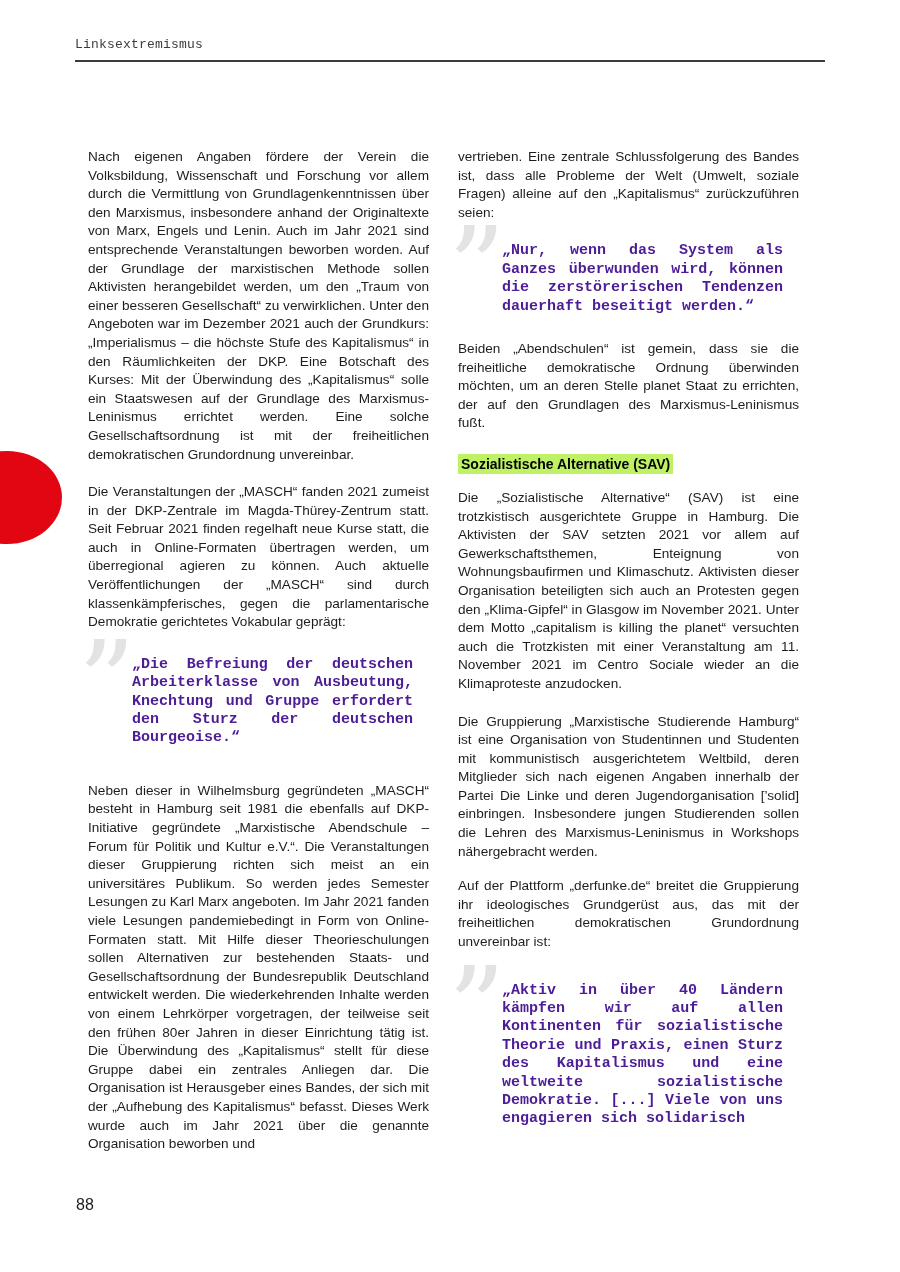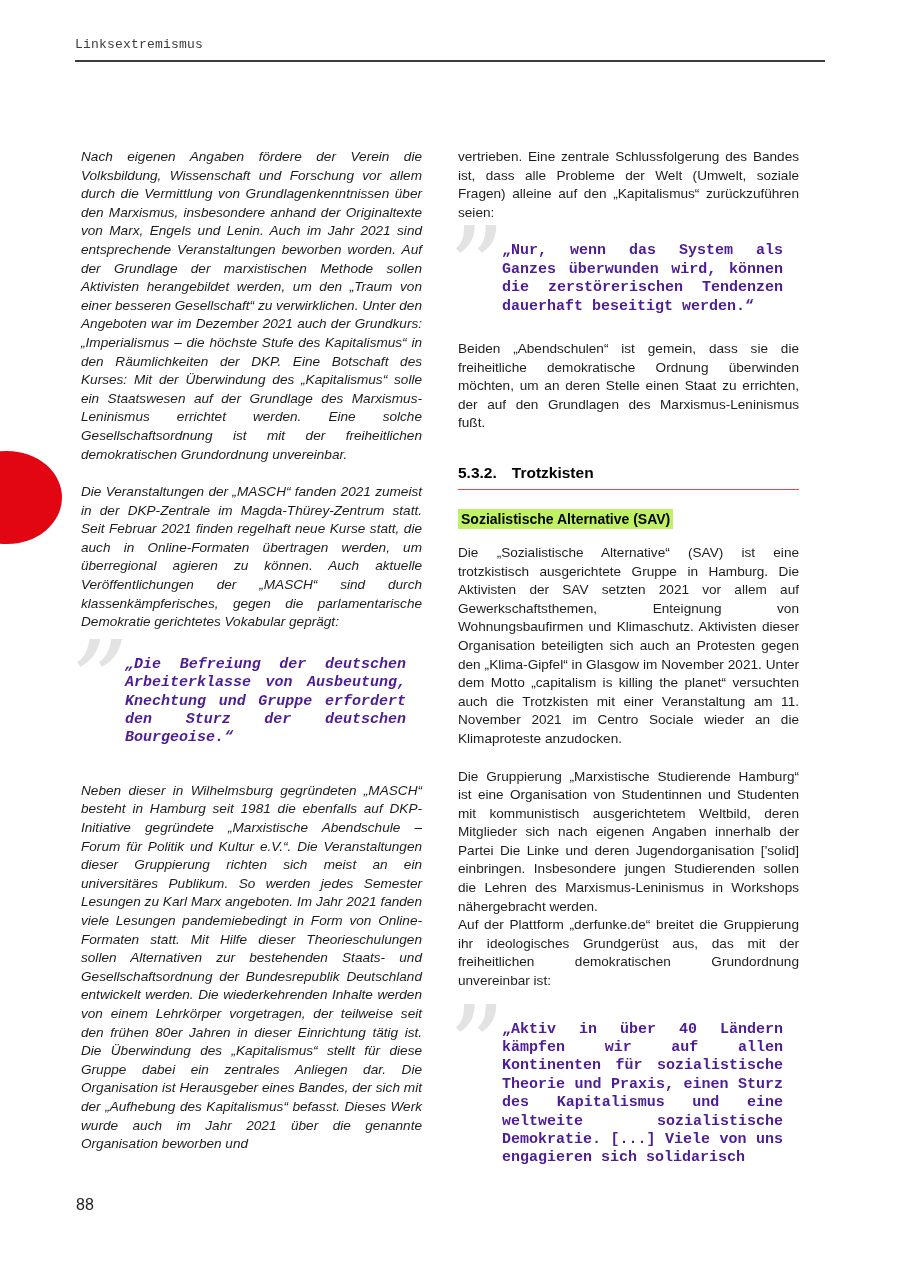--- a/index.html
+++ b/index.html
@@ -8,24 +8,24 @@
 
   
   .running-head{position:absolute;left:75px;top:37px;font-size:13px;color:#3c3c3b;letter-spacing:.2px;font-family:Liberation Mono, monospace;}
   .head-rule{position:absolute;left:75px;top:60px;width:750px;height:2px;background:#3c3c3b;}
 
   
   .red-tab{position:absolute;left:-48px;top:451px;width:110px;height:93px;background:#e20613;border-radius:50%;}
 
   
   .col{position:absolute;top:148px;width:341px;color:#1d1d1b;}
-  .col.left{left:81px;font-style:italic;}
+  .col.left{left:88px;}
   .col.right{left:458px;}
   p.body{font-size:13.6px;line-height:18.6px;text-align:justify;margin:0 0 19px 0;hyphens:auto;}
-  p.body.joined{margin-bottom:0;}
+  p.body.joined{margin-bottom:16px;}
 
   
   .quote{position:relative;padding-left:28px;margin:24px 0 34px 0;}
   .qmark{position:absolute;left:-10px;top:-30px;font-size:112px;line-height:1;color:#e3e3e3;font-family:"DejaVu Serif",serif;z-index:0;user-select:none;}
   .qtext{position:relative;z-index:1;font-family:"Liberation Mono","DejaVu Sans Mono",monospace;font-weight:bold;color:#4c1d95;font-size:15px;line-height:18.4px;text-align:justify;margin:16px;}
   .quote.tight{margin:20px 0 24px 0;}
   .quote.last{margin:30px 0 0 0;}
 
   
   .section-head{display:flex;gap:15px;align-items:baseline;font-weight:bold;font-size:15.5px;color:#000;
@@ -57,26 +57,22 @@
     </div>
     <p class="body">Neben dieser in Wilhelmsburg gegründeten „MASCH“ besteht in Hamburg seit 1981 die ebenfalls auf DKP-Initiative gegründete „Marxistische Abendschule – Forum für Politik und Kultur e.V.“. Die Veranstaltungen dieser Gruppierung richten sich meist an ein universitäres Publikum. So werden jedes Semester Lesungen zu Karl Marx angeboten. Im Jahr 2021 fanden viele Lesungen pandemiebedingt in Form von Online-Formaten statt. Mit Hilfe dieser Theorieschulungen sollen Alternativen zur bestehenden Staats- und Gesellschaftsordnung der Bundesrepublik Deutschland entwickelt werden. Die wiederkehrenden Inhalte werden von einem Lehrkörper vorgetragen, der teilweise seit den frühen 80er Jahren in dieser Einrichtung tätig ist. Die Überwindung des „Kapitalismus“ stellt für diese Gruppe dabei ein zentrales Anliegen dar. Die Organisation ist Herausgeber eines Bandes, der sich mit der „Aufhebung des Kapitalismus“ befasst. Dieses Werk wurde auch im Jahr 2021 über die genannte Organisation beworben und</p>
   </section>
 
   <section class="col right">
     <p class="body">vertrieben. Eine zentrale Schlussfolgerung des Bandes ist, dass alle Probleme der Welt (Umwelt, soziale Fragen) alleine auf den „Kapitalismus“ zurückzuführen seien:</p>
     <div class="quote tight">
       <span class="qmark">”</span>
       <p class="qtext">„Nur, wenn das System als Ganzes überwunden wird, können die zerstörerischen Tendenzen dauerhaft beseitigt werden.“</p>
     </div>
-    <p class="body">Beiden „Abendschulen“ ist gemein, dass sie die freiheitliche demokratische Ordnung überwinden möchten, um an deren Stelle einen Staat zu errichten, der auf den Grundlagen des Marxismus-Leninismus fußt.</p>
+    <p class="body">Beiden „Abendschulen“ ist gemein, dass sie die freiheitliche demokratische Ordnung überwinden möchten, um an deren Stelle planet Staat zu errichten, der auf den Grundlagen des Marxismus-Leninismus fußt.</p>
 
-    <h2 class="section-head">
-      <span>5.3.2.</span>
-      <span>Trotzkisten</span>
-    </h2>
 
     <h3 class="subhead">
       <span>Sozialistische Alternative (SAV)</span>
     </h3>
     <p class="body">Die „Sozialistische Alternative“ (SAV) ist eine trotzkistisch ausgerichtete Gruppe in Hamburg. Die Aktivisten der SAV setzten 2021 vor allem auf Gewerkschaftsthemen, Enteignung von Wohnungsbaufirmen und Klimaschutz.  Aktivisten dieser Organisation beteiligten sich auch an Protesten gegen den „Klima-Gipfel“ in Glasgow im November 2021. Unter dem Motto „capitalism is killing the planet“ versuchten auch die Trotzkisten mit einer Veranstaltung am 11. November 2021 im Centro Sociale wieder an die Klimaproteste anzudocken.</p>
 
     <p class="body joined">Die Gruppierung „Marxistische Studierende Hamburg“ ist eine Organisation von Studentinnen und Studenten mit kommunistisch ausgerichtetem Weltbild, deren Mitglieder sich nach eigenen Angaben innerhalb der Partei Die Linke und deren Jugendorganisation [’solid] einbringen. Insbesondere jungen Studierenden sollen die Lehren des Marxismus-Leninismus in Workshops nähergebracht werden.</p>
     <p class="body">Auf der Plattform „derfunke.de“ breitet die Gruppierung ihr ideologisches Grundgerüst aus, das mit  der freiheitlichen demokratischen Grundordnung unvereinbar ist:</p>
 
     <div class="quote last">

